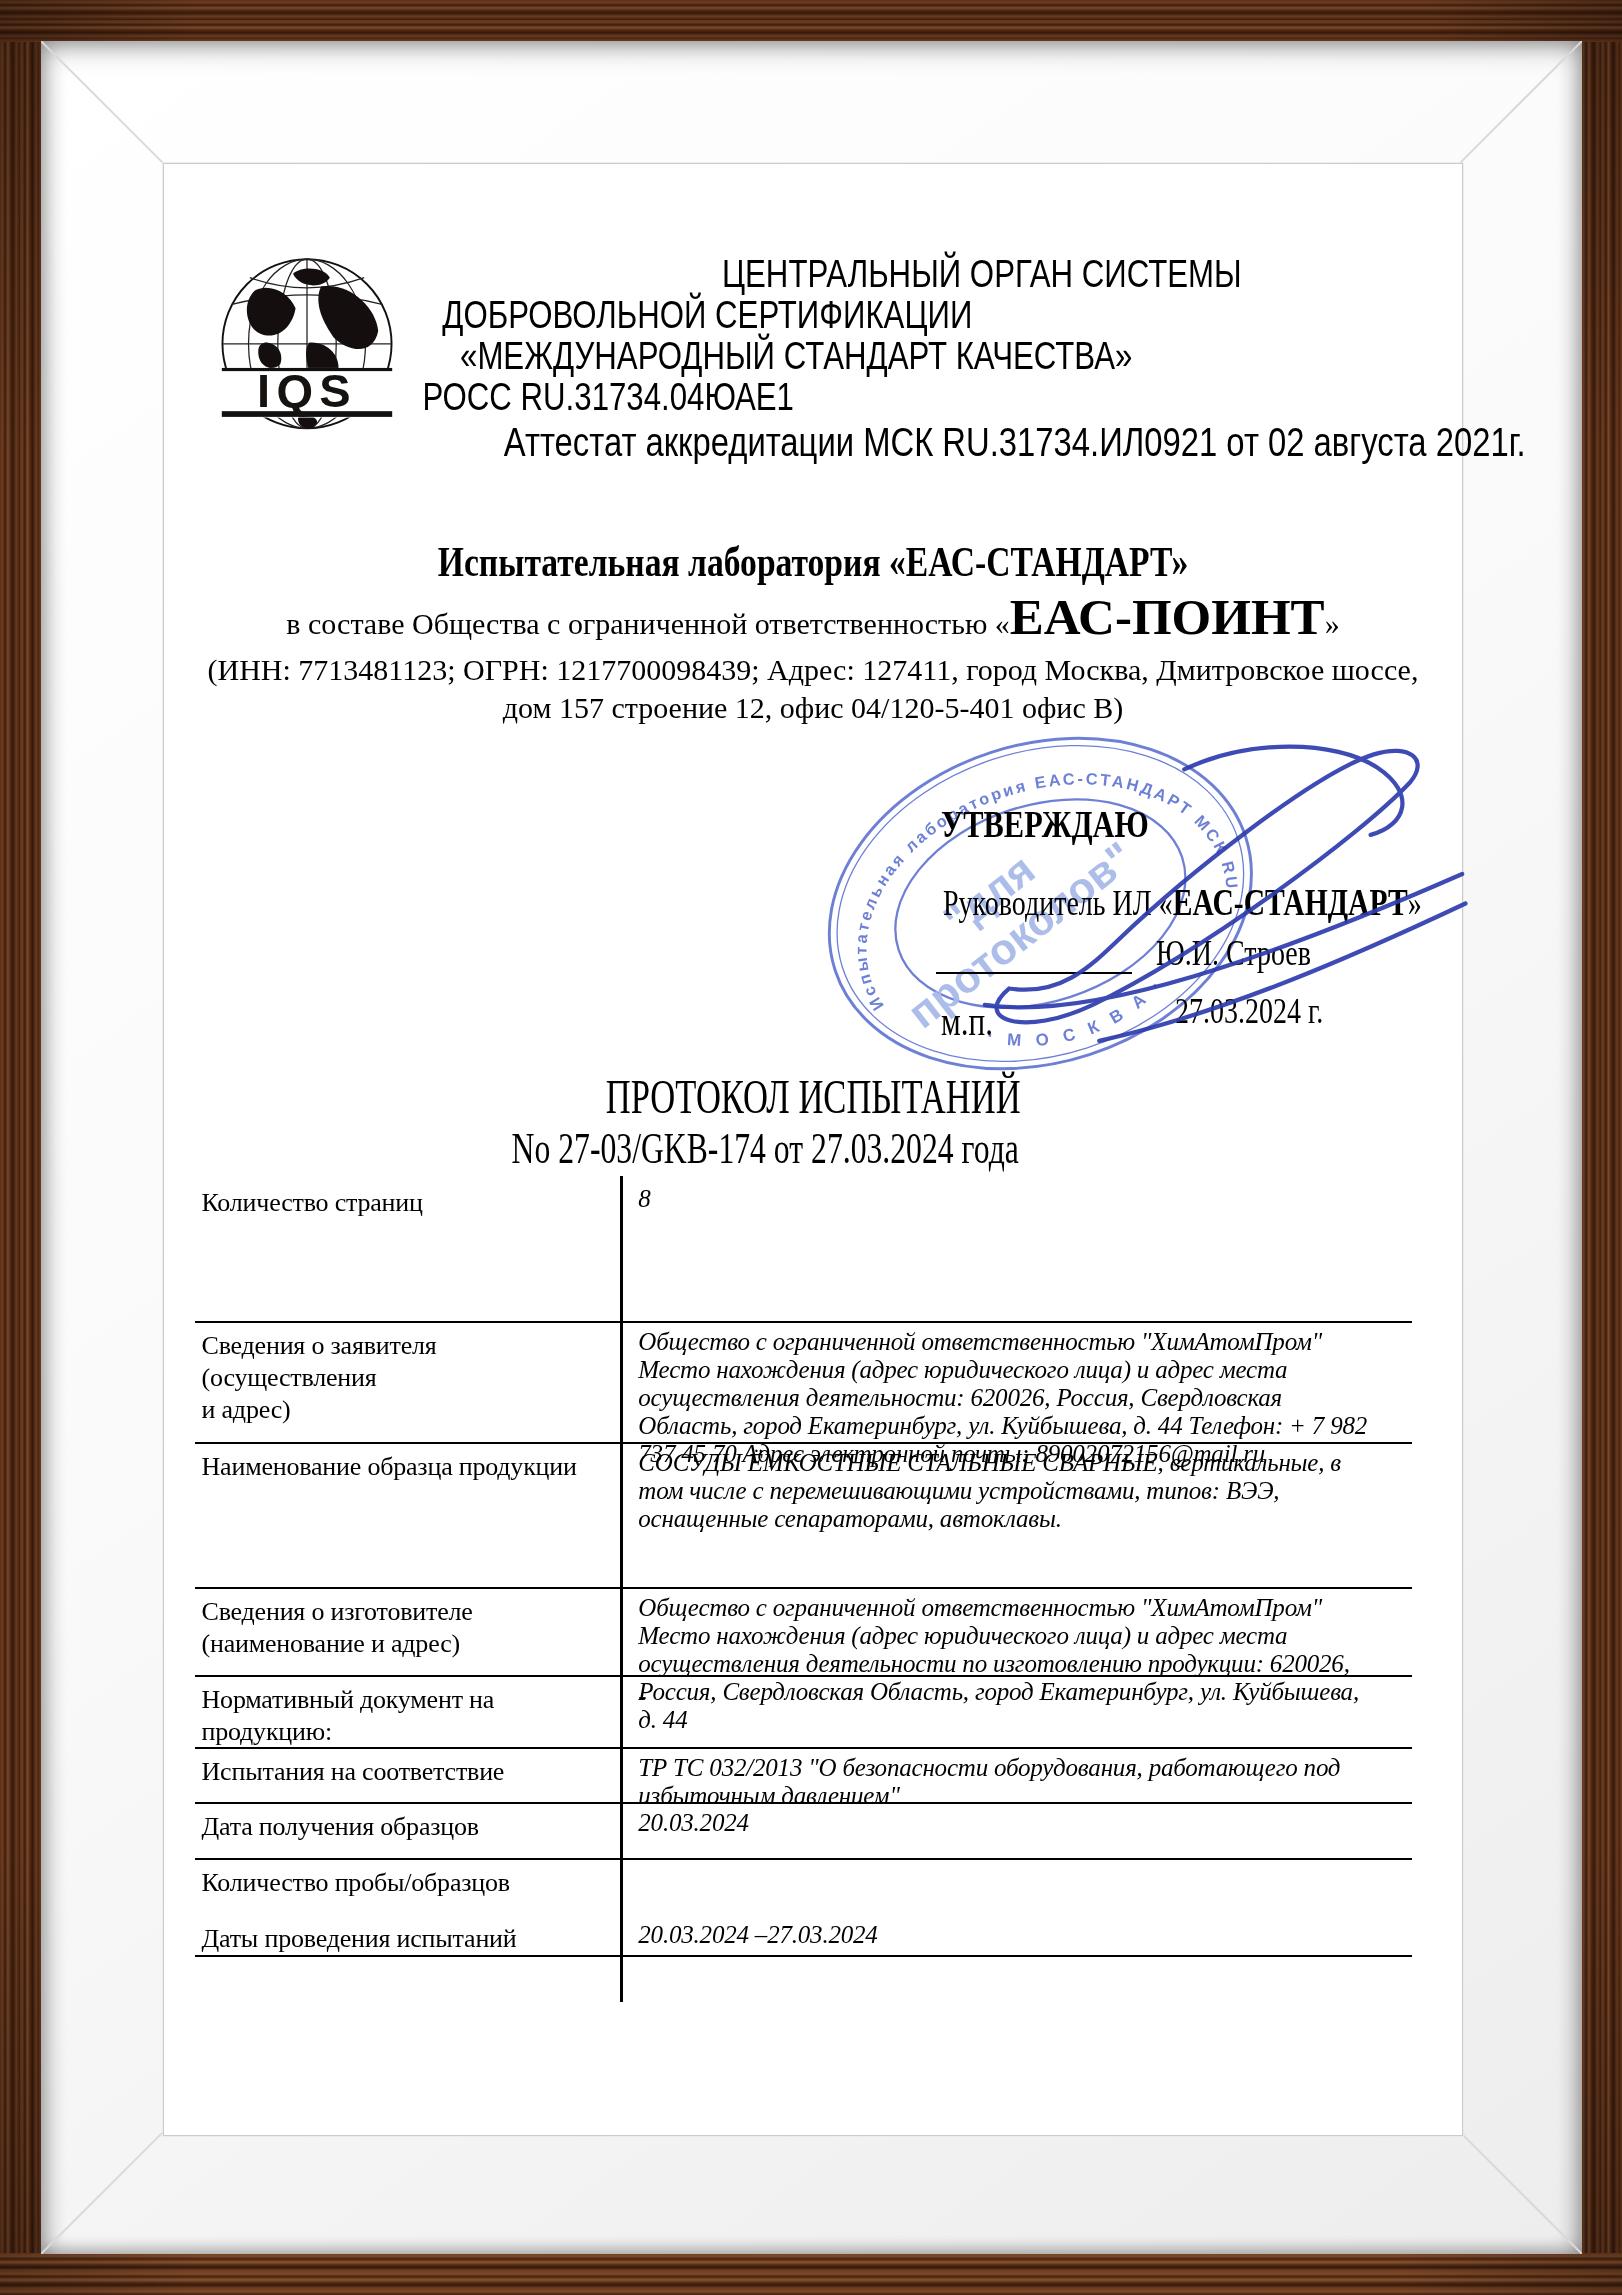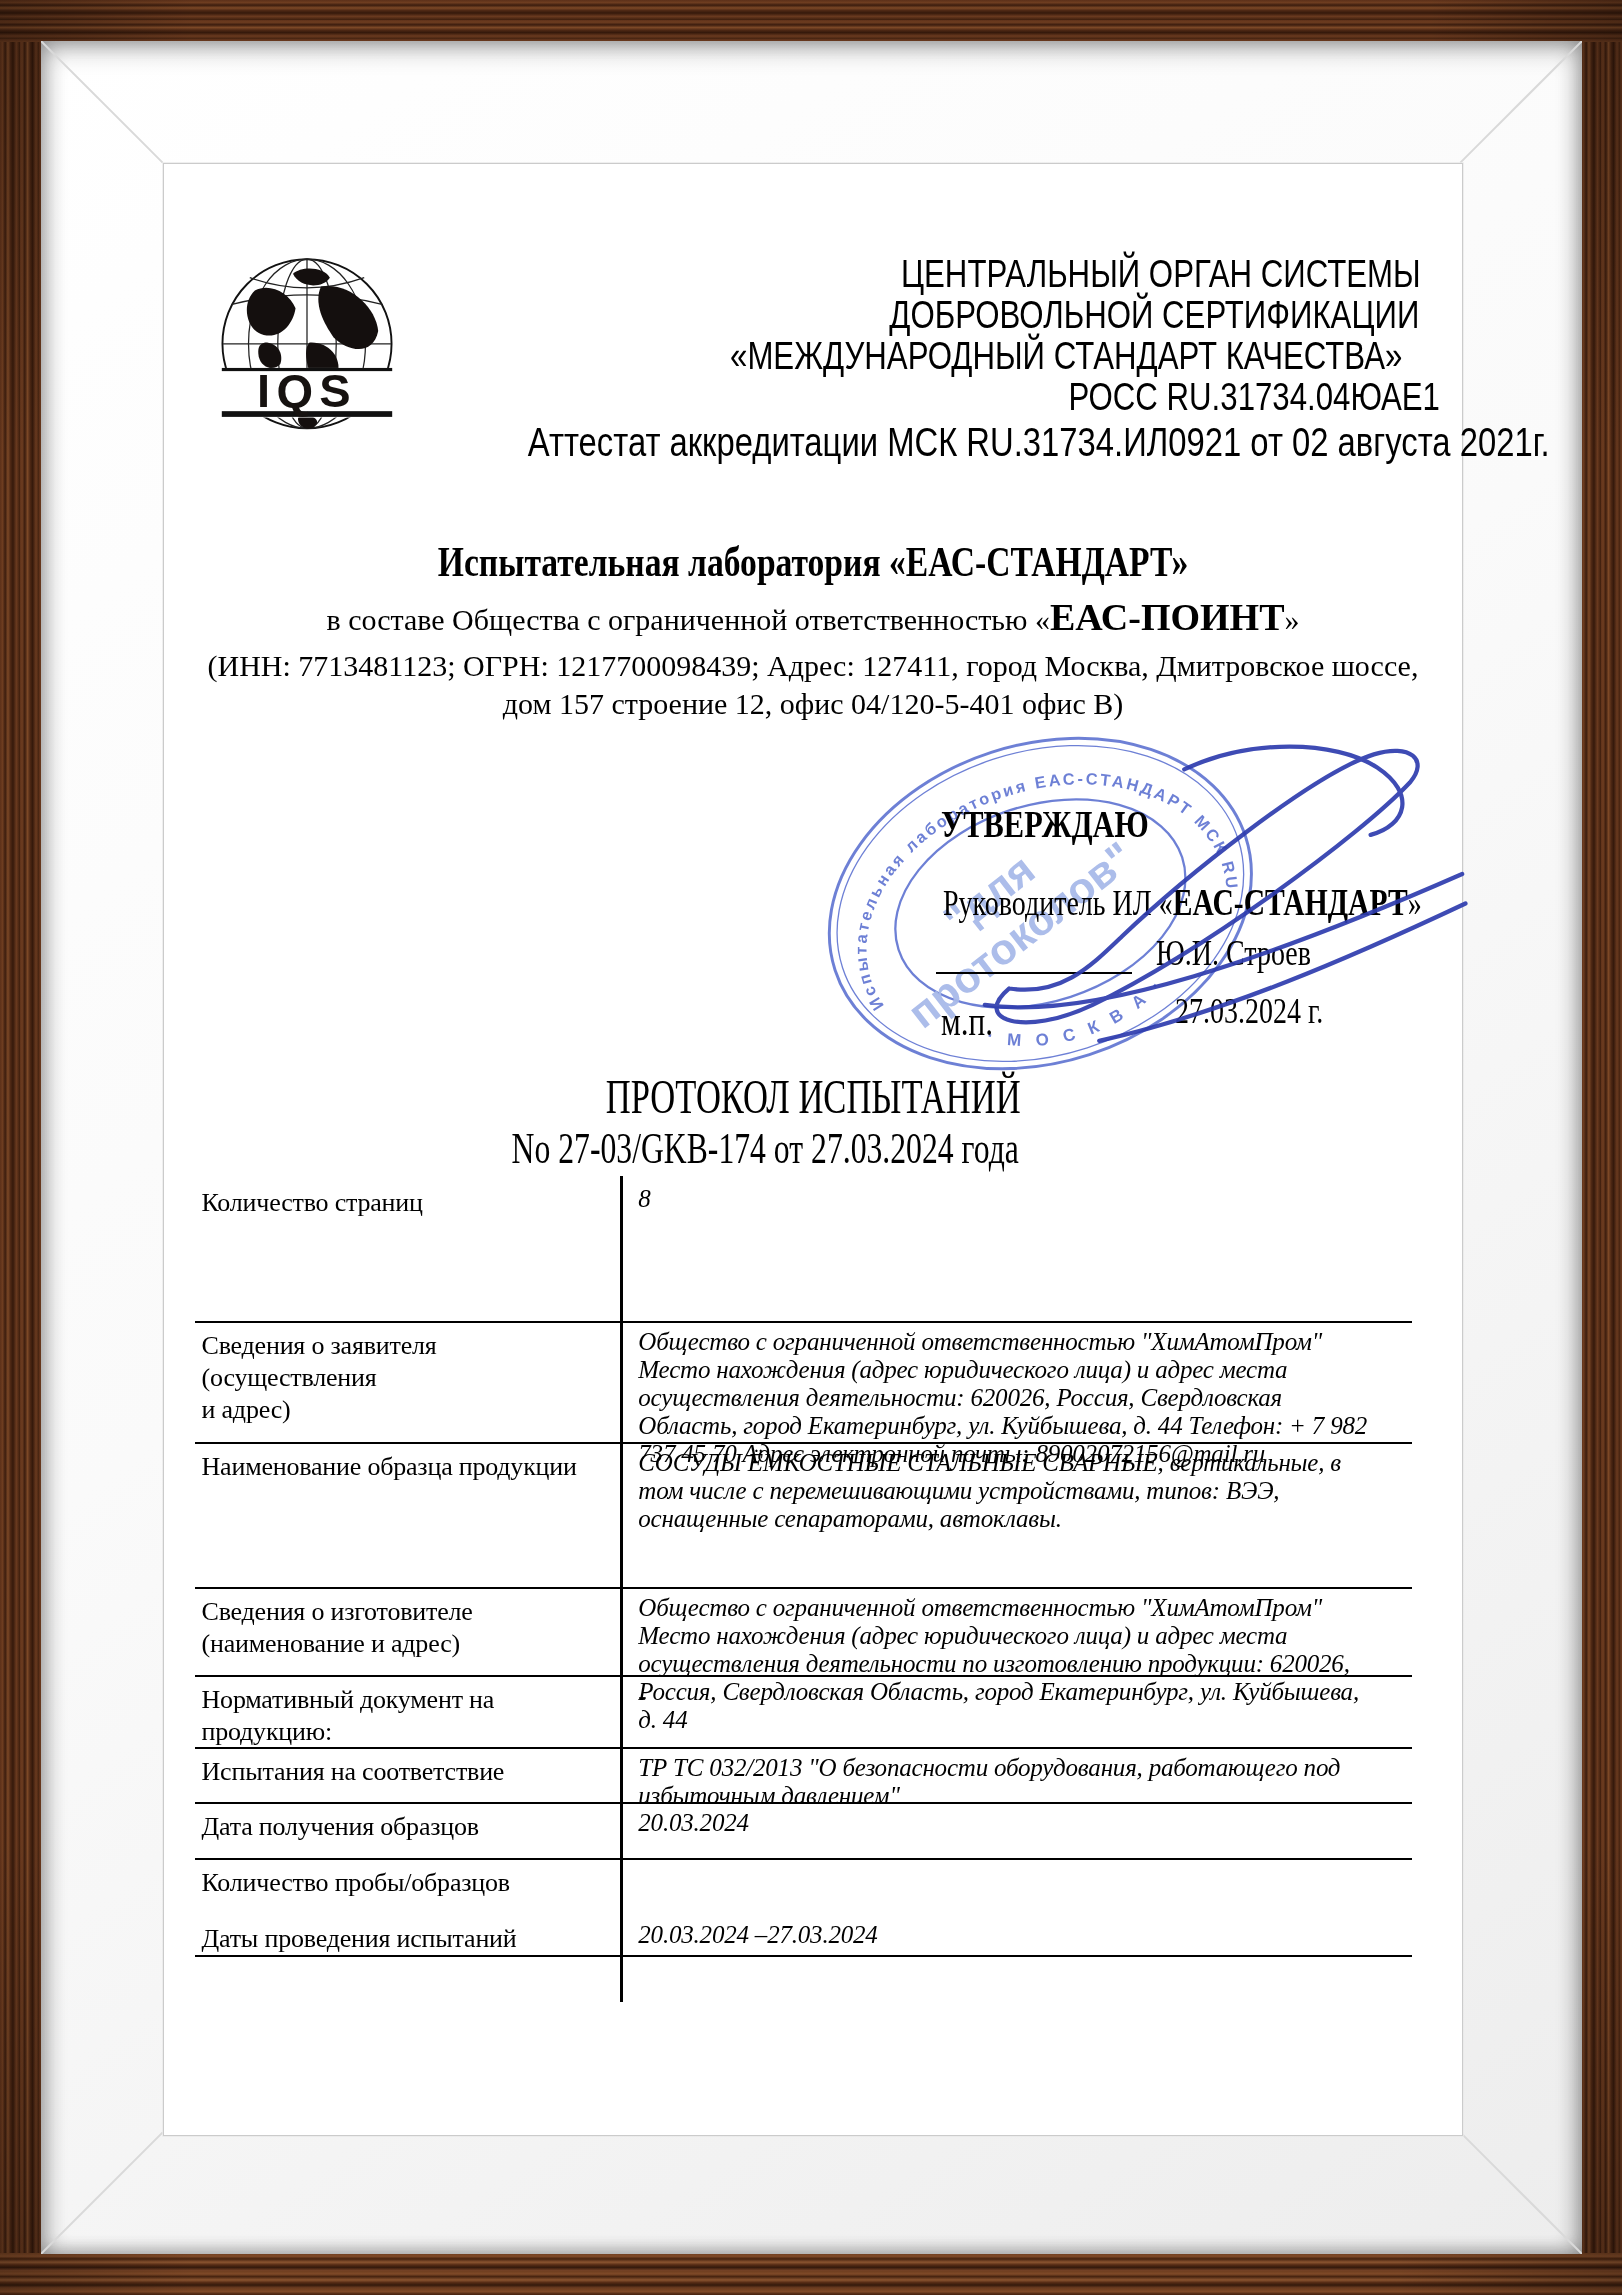--- a/index.html
+++ b/index.html
@@ -38,29 +38,29 @@
   .mat svg.bevel{position:absolute;left:0;top:0;width:100%;height:100%;}
   
   .paper{position:absolute;left:122px;top:122px;width:1298px;height:1971px;
     background:#fff;border:0.7px solid #cbcbcb;box-shadow:0 0 0 0.7px #e8e8e8;}
   .abs{position:absolute;}
   
   .cx{display:inline-block;transform:scaleX(.80);transform-origin:50% 50%;white-space:nowrap;}
   .cx72{display:inline-block;transform:scaleX(.72);transform-origin:50% 50%;white-space:nowrap;}
   .cxl{display:inline-block;transform:scaleX(.80);transform-origin:0 50%;white-space:nowrap;}
   
-  .hdr{left:236px;top:89px;width:1086px;text-align:right;z-index:2;
+  .hdr{left:212px;top:89px;width:1086px;text-align:left;z-index:2;
        font-family:"Liberation Sans","DejaVu Sans",sans-serif;font-size:39px;line-height:41px;color:#000;}
   .hdr .l1 .cx{margin-left:281px;}
   .hdr .l5{font-size:41px;margin-top:5.2px;}
   .hdr .l5 .cx{margin-right:144px;}
   .lab-title{left:0;top:374px;width:1298px;text-align:center;font-size:42px;font-weight:bold;z-index:2;}
   .lab-sub{left:0;top:434px;width:1298px;text-align:center;font-size:30px;line-height:38px;z-index:2;}
   .lab-sub .member{font-size:30px;margin-bottom:7.9px;}
-  .lab-sub .member b{font-size:38px;}
+  .lab-sub .member b{font-size:51px;}
   
   .approve-heading{left:777px;top:638px;font-size:38px;font-weight:bold;z-index:4;}
   .approve-role{left:779px;top:717px;font-size:35px;z-index:4;}
   .approve-role b{font-size:37px;}
   .sign-row{left:772px;top:770px;display:flex;align-items:flex-end;z-index:4;}
   .sign-line{width:196px;height:34px;border-bottom:2.6px solid #000;}
   .sign-name{font-size:35px;margin-left:23.6px;}
   .mp{left:777px;top:835px;font-size:39px;z-index:4;}
   .app-date{left:1011px;top:828px;font-size:35px;z-index:4;}
   

